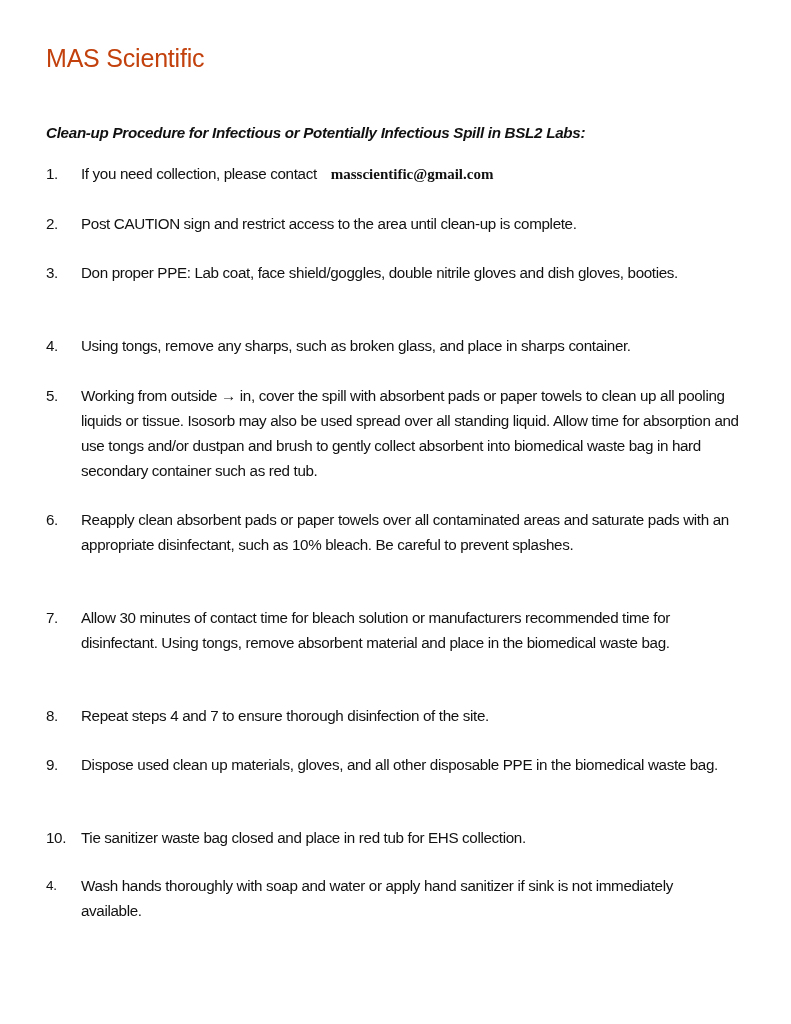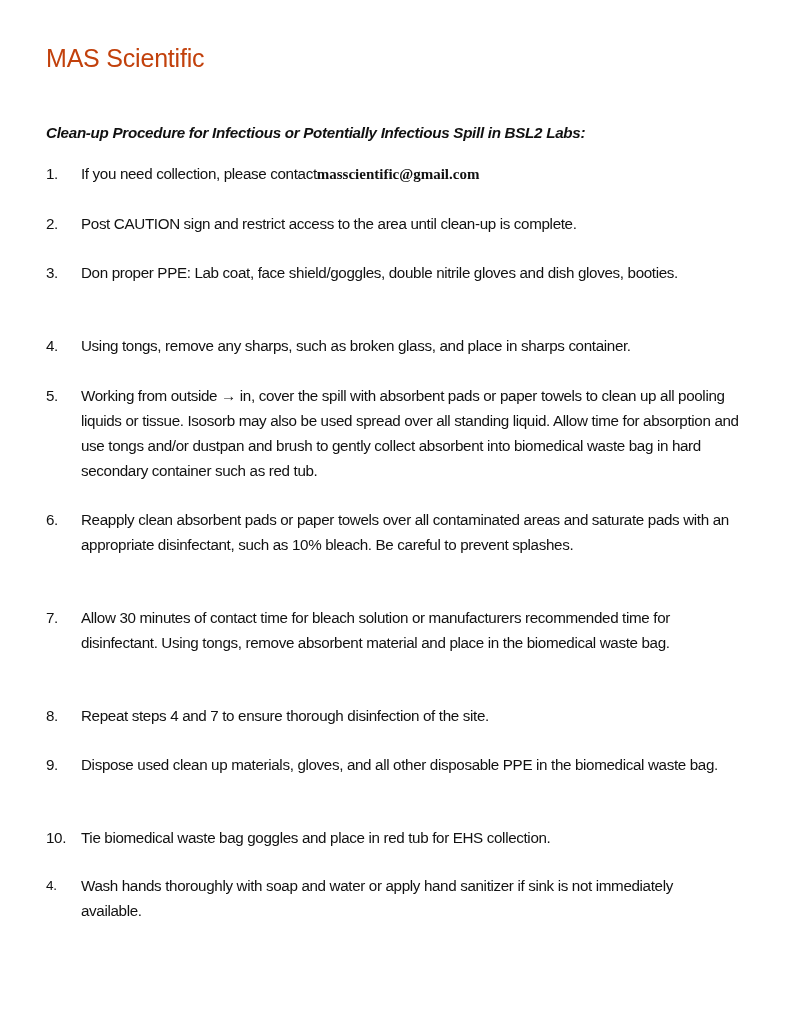--- a/index.html
+++ b/index.html
@@ -8,21 +8,21 @@
     .company { position: absolute; left: 46px; top: 44px; font-size: 25px; font-weight: 400;
                font-family: "Liberation Sans", sans-serif; color: #c2410c; letter-spacing: -0.2px; }
     .heading { position: absolute; left: 46px; top: 124px; font-size: 15.2px; font-weight: 700;
                font-family: "Liberation Sans", sans-serif; letter-spacing: -0.3px; font-style: italic; }
     .item { position: absolute; left: 46px; width: 700px; font-size: 15.2px; line-height: 25px;
             font-family: "Liberation Sans", sans-serif; letter-spacing: -0.35px; }
     .item .num { position: absolute; left: 0; top: 0; width: 34px; }
     .item .num.small { font-size: 13.5px; }
     .item .txt { margin-left: 35px; display: block; }
     .email { font-family: "Liberation Serif", serif; font-weight: 700; font-size: 15px;
-             letter-spacing: 0; margin-left: 0; }
+             letter-spacing: 0; margin-left: 14px; }
   </style>
 </head>
 <body>
 
 <div class="company">MAS Scientific</div>
 <div class="heading">Clean-up Procedure for Infectious or Potentially Infectious Spill in BSL2 Labs:</div>
 
 <div class="item" style="top:161px">
   <span class="num">1.</span>
   <span class="txt"><span>If you need collection, please contact</span><span class="email">masscientific@gmail.com</span></span>
@@ -63,19 +63,19 @@
   <span class="txt">Repeat steps 4 and 7 to ensure thorough disinfection of the site.</span>
 </div>
 
 <div class="item" style="top:752px; width:700px">
   <span class="num">9.</span>
   <span class="txt">Dispose used clean up materials, gloves, and all other disposable PPE in the biomedical waste bag.</span>
 </div>
 
 <div class="item" style="top:825px">
   <span class="num">10.</span>
-  <span class="txt">Tie biomedical waste bag goggles and place in red tub for EHS collection.</span>
+  <span class="txt">Tie sanitizer waste bag closed and place in red tub for EHS collection.</span>
 </div>
 
 <div class="item" style="top:873px; width:670px">
   <span class="num small">4.</span>
   <span class="txt">Wash hands thoroughly with soap and water or apply hand sanitizer if sink is not immediately available.</span>
 </div>
 
 </body></html>

